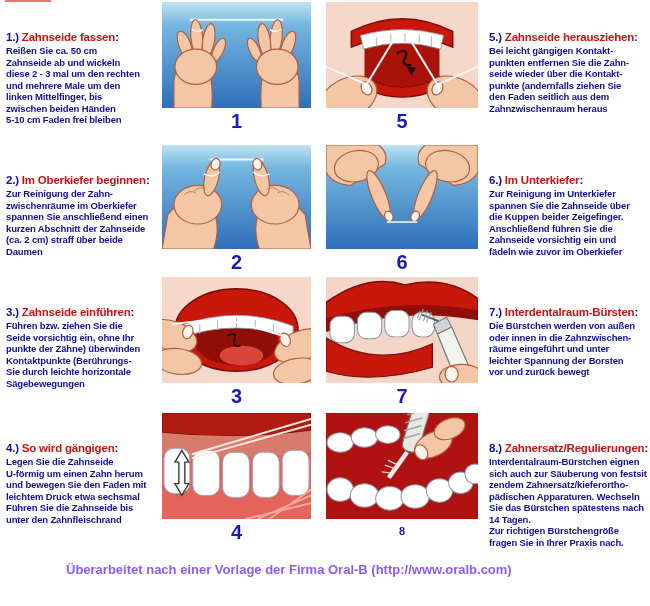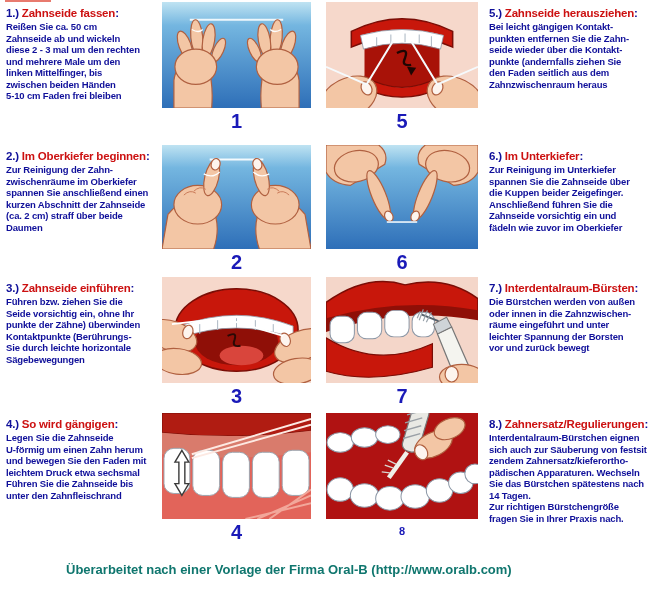--- a/index.html
+++ b/index.html
@@ -7,31 +7,31 @@
     position:relative;width:650px;height:606px;background:#ffffff;overflow:hidden;
     font-family:"Liberation Sans", sans-serif;
   }
   .grid{
     display:grid;
     grid-template-columns:160px 158px 162px 170px;
     grid-template-rows:143px 132px 136px 145px;
   }
   .textblock{padding:7px 1px 0 6px;overflow:hidden;}
   .textblock.right{padding-left:9px;}
-  .heading{font-size:11.5px;font-weight:bold;color:#10109a;white-space:nowrap;margin-bottom:2px;letter-spacing:-0.2px;}
+  .heading{font-size:11.5px;font-weight:bold;color:#10109a;white-space:nowrap;margin-bottom:2px;letter-spacing:-0.2px;margin-top:24px;}
   .heading .title{color:#cc1111;}
   .line{font-size:9.5px;font-weight:bold;color:#10109a;line-height:11.5px;white-space:nowrap;letter-spacing:-0.15px;}
   .line.red-line{color:#cc1111;}
   .panel{display:flex;flex-direction:column;}
   .panel.pl{padding:2px 7px 0 2px;}
   .panel.pr{padding:2px 2px 0 8px;}
   .panel svg{display:block;width:100%;height:106px;}
   .fig-num{text-align:center;font-size:20px;font-weight:bold;color:#1a1ab8;line-height:26px;}
   .fig-num.small{font-size:11px;line-height:24px;}
-  .footer{position:absolute;left:66px;top:562px;font-size:13px;font-weight:bold;color:#0f766e;white-space:nowrap;}
+  .footer{position:absolute;left:66px;top:562px;font-size:13px;font-weight:bold;color:#8b5cf6;white-space:nowrap;}
   .corner-dash{position:absolute;left:5px;top:0;width:46px;height:2px;background:#e87a6e;}
 </style>
 </head>
 <body>
 
 <div class="poster">
   <div class="corner-dash"></div>
 
   <svg width="0" height="0" style="position:absolute">
     <defs>

